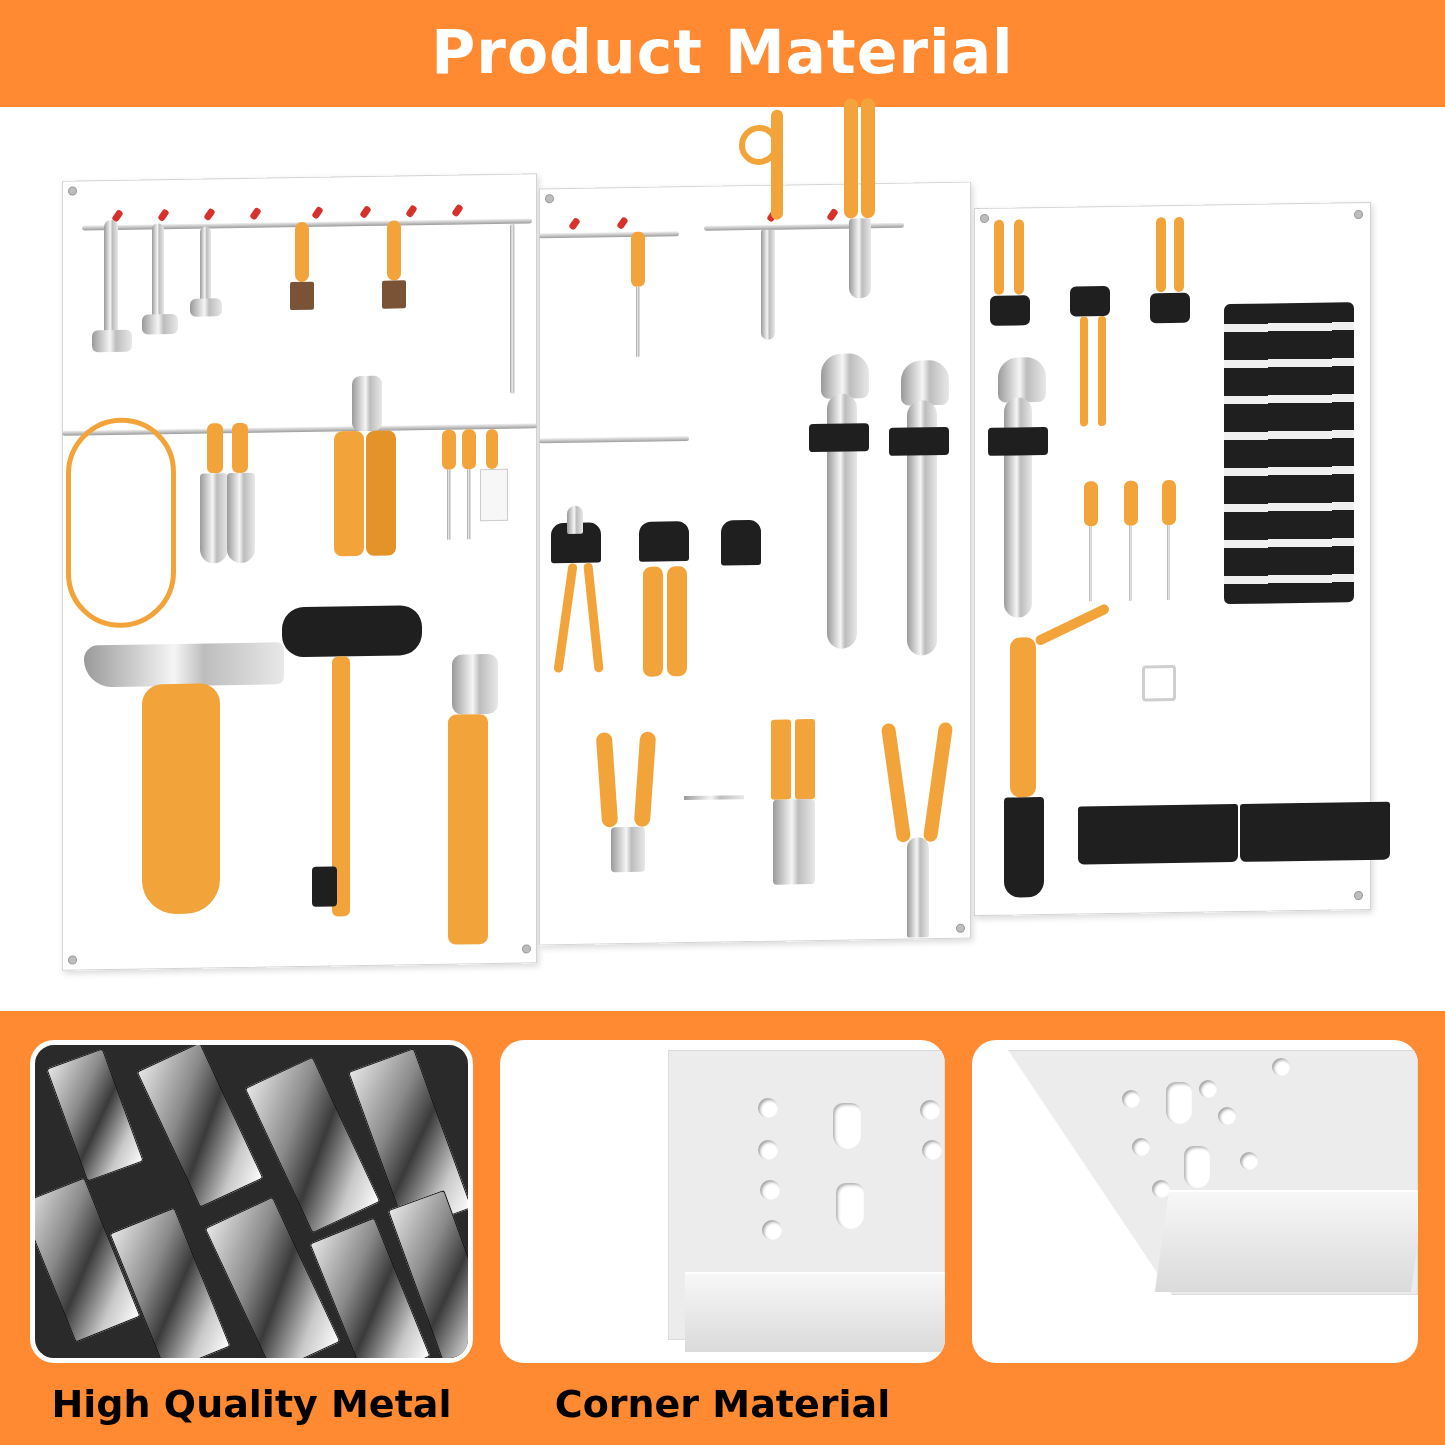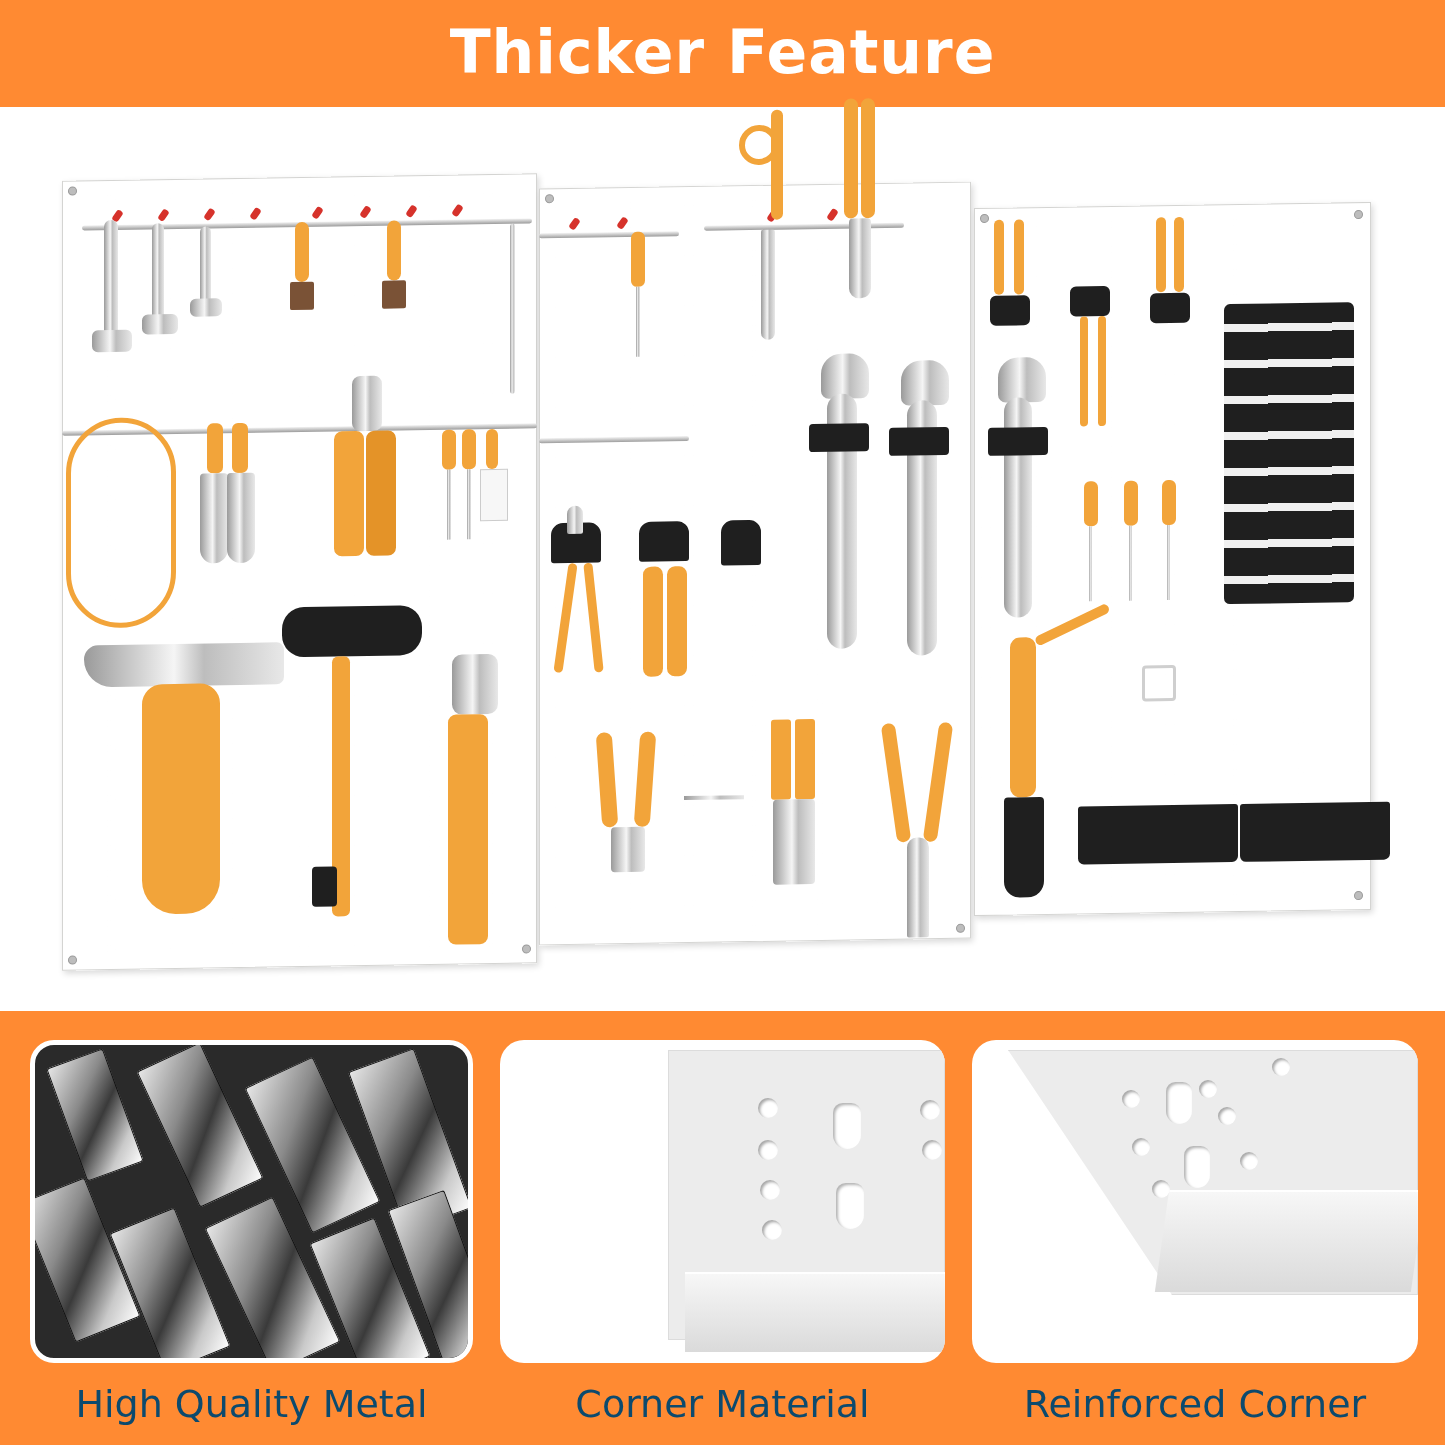--- a/index.html
+++ b/index.html
@@ -36,39 +36,39 @@
   .silver { background:linear-gradient(90deg,#9a9a9a,#f5f5f5 45%,#bdbdbd 60%,#e8e8e8); }
   .black { background:#1f1f1f; }
   .tool { position:absolute; }
 
   
   .band { position:absolute; left:0; top:1011px; width:1445px; height:434px; background:#FF8A32; }
   .card { position:absolute; top:29px; height:323px; border-radius:24px; background:#ffffff; overflow:hidden; box-sizing:border-box; }
   .card-metal { left:30px; width:443px; border:5px solid #ffffff; background:#2a2a2a; }
   .card-thick { left:500px; width:445px; }
   .card-corner { left:972px; width:446px; }
-  .card-label { position:absolute; top:352px; height:82px; display:flex; align-items:center; justify-content:center; color:#0c4a6e; font-weight:normal; font-size:38px; white-space:nowrap; }
+  .card-label { position:absolute; top:352px; height:82px; display:flex; align-items:center; justify-content:center; color:#000000; font-weight:bold; font-size:38px; white-space:nowrap; }
   .label-1 { left:30px; width:443px; }
   .label-2 { left:500px; width:445px; }
   .label-3 { left:972px; width:446px; }
 
   
   .bar { position:absolute; border-radius:3px; background:linear-gradient(135deg,#e8e8e8 0%,#8a8a8a 35%,#3a3a3a 55%,#c9c9c9 80%,#ffffff 100%); box-shadow:0 0 0 1px #111 inset; }
 
   
   .plate { position:absolute; background:#ececec; box-shadow: inset 0 0 0 1px #dcdcdc; }
   .plate-edge { position:absolute; background:linear-gradient(#f7f7f7,#dadada); border-top:2px solid #ffffff; }
   .hole { position:absolute; border-radius:50%; background:#ffffff; box-shadow: inset 2px 2px 3px rgba(0,0,0,0.35); }
   .keyhole { position:absolute; background:#ffffff; box-shadow: inset 2px 2px 3px rgba(0,0,0,0.3); }
 </style>
 </head>
 <body>
 
 <div class="header">
-  <div class="header-title">Thicker Feature</div>
+  <div class="header-title">Product Material</div>
 </div>
 
 <div class="scene">
 
   <div class="panel panel-left">
     <div class="screw" style="left:6px;top:6px"></div>
     <div class="screw" style="left:6px;bottom:6px"></div>
     <div class="screw" style="right:6px;bottom:10px"></div>
 
     <div class="rail" style="left:20px;top:45px;width:450px"></div>
@@ -240,14 +240,13 @@
     <div class="hole" style="left:227px;top:40px;width:18px;height:18px"></div>
     <div class="hole" style="left:246px;top:67px;width:18px;height:18px"></div>
     <div class="hole" style="left:268px;top:112px;width:18px;height:18px"></div>
     <div class="hole" style="left:300px;top:18px;width:18px;height:18px"></div>
     <div class="keyhole" style="left:194px;top:42px;width:26px;height:42px;border-radius:13px 13px 18px 18px"></div>
     <div class="keyhole" style="left:212px;top:106px;width:26px;height:42px;border-radius:13px 13px 18px 18px"></div>
   </div>
 
   <div class="card-label label-1">High Quality Metal</div>
   <div class="card-label label-2">Corner Material</div>
-  <div class="card-label label-3">Reinforced Corner</div>
 </div>
 
 </body></html>

